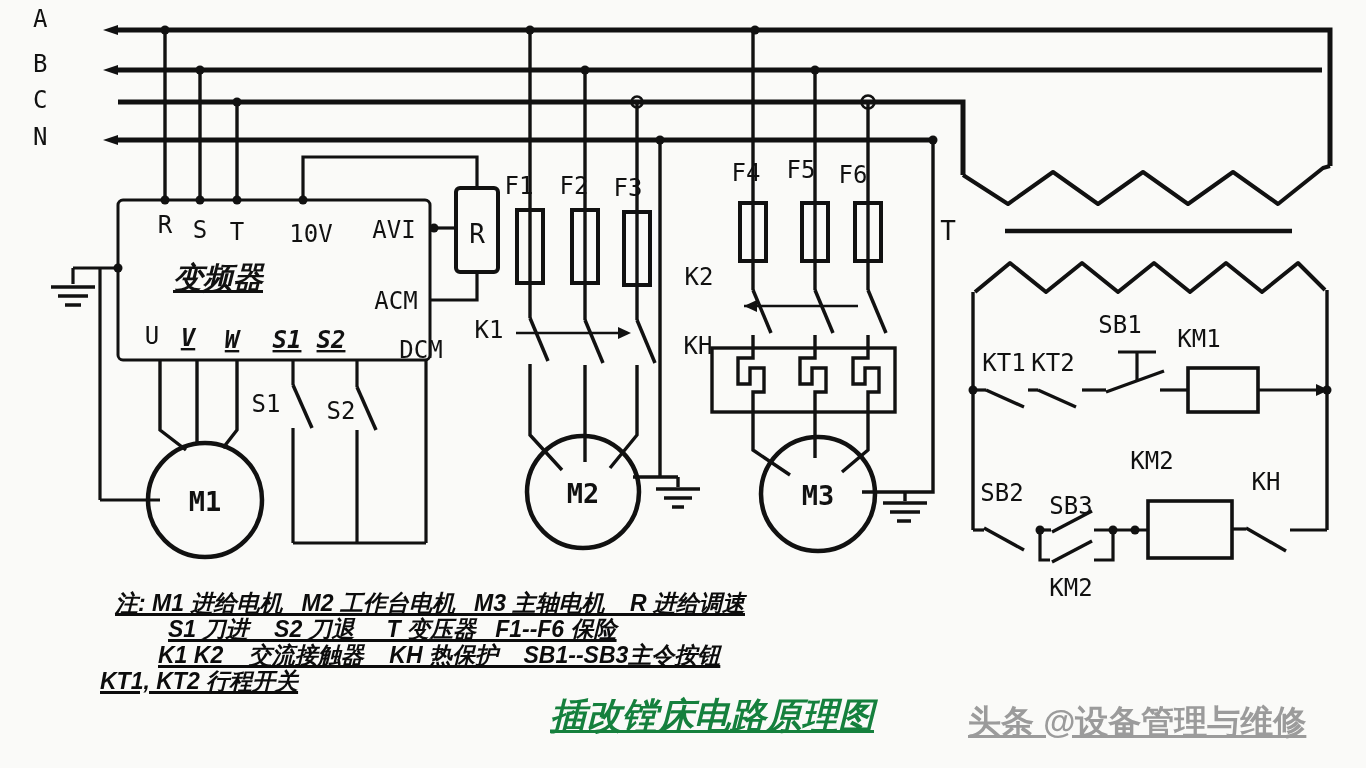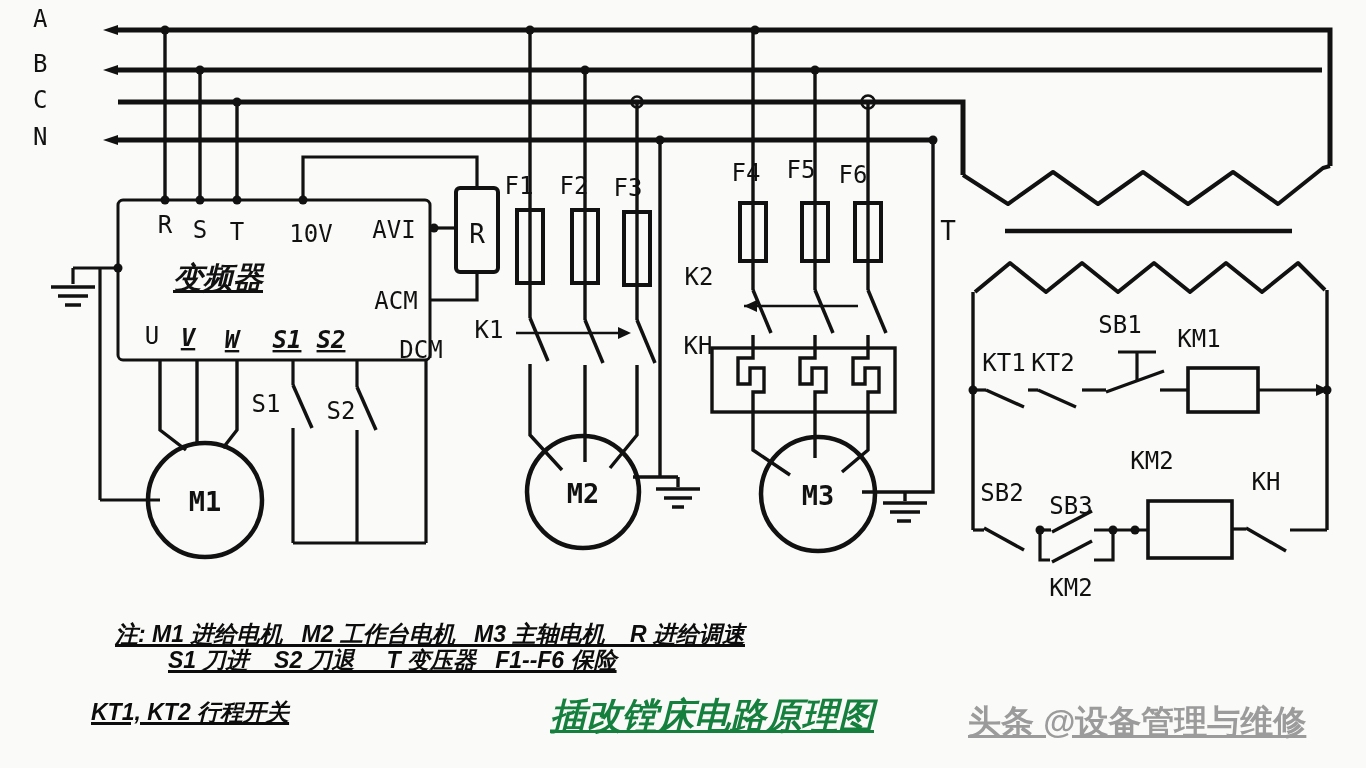--- a/index.html
+++ b/index.html
@@ -4,21 +4,21 @@
 <style>
   html,body{margin:0;padding:0;background:#e8e8e8;}
   #screen{position:relative;width:1366px;height:768px;background:#fafaf8;overflow:hidden;
           font-family:"Liberation Sans",sans-serif;}
   svg text{font-family:"DejaVu Sans Mono",monospace;fill:#111;} .t24{font-size:24px;} .t26{font-size:26px;} .t27{font-size:27px;font-weight:bold;}
   .inv-title{font-size:30px;font-weight:bold;font-style:italic;text-decoration:underline;
              font-family:"Liberation Sans",sans-serif;}
   .term-em{font-weight:bold;font-style:italic;text-decoration:underline;}
   .note{position:absolute;font-weight:bold;font-style:italic;text-decoration:underline;
         text-decoration-thickness:2.5px;color:#0c0c0c;white-space:pre;font-size:23px;
-        font-family:"Liberation Sans",sans-serif;margin-top:31px;}
+        font-family:"Liberation Sans",sans-serif;}
   .main-title{position:absolute;left:550px;top:692px;font-size:36px;font-weight:bold;font-style:italic;
         text-decoration:underline;text-decoration-thickness:3px;color:#15803d;white-space:pre;
         font-family:"Liberation Sans",sans-serif;}
   .watermark{position:absolute;left:968px;top:700px;font-size:33px;font-weight:bold;color:#9b9b9b;
         white-space:pre;font-family:"Liberation Sans",sans-serif;text-decoration:underline;}
   .w{stroke:#111;fill:none;}
 </style>
 </head>
 <body>
 
@@ -257,16 +257,17 @@
   </g>
   <g>
     <circle class="w" stroke-width="2.6" cx="637" cy="102" r="5.5" fill="#fafaf8"></circle>
     <circle class="w" stroke-width="2.6" cx="868" cy="102" r="6.5" fill="#fafaf8"></circle>
   </g>
 </svg>
 
   
   <div class="note" style="left:115px;top:588px;">注: M1 进给电机   M2 工作台电机   M3 主轴电机    R 进给调速</div>
   <div class="note" style="left:168px;top:614px;">S1 刀进    S2 刀退     T 变压器   F1--F6 保险</div>
-  <div class="note" style="left:91px;top:666px;">KT1, KT2 行程开关</div>
+  <div class="note" style="left:158px;top:640px;">K1 K2    交流接触器    KH 热保护    SB1--SB3主令按钮</div>
+  <div class="note" style="left:100px;top:666px;">KT1, KT2 行程开关</div>
   <div class="main-title">插改镗床电路原理图</div>
   <div class="watermark">头条 @设备管理与维修</div>
 </div>
 
 </body></html>

